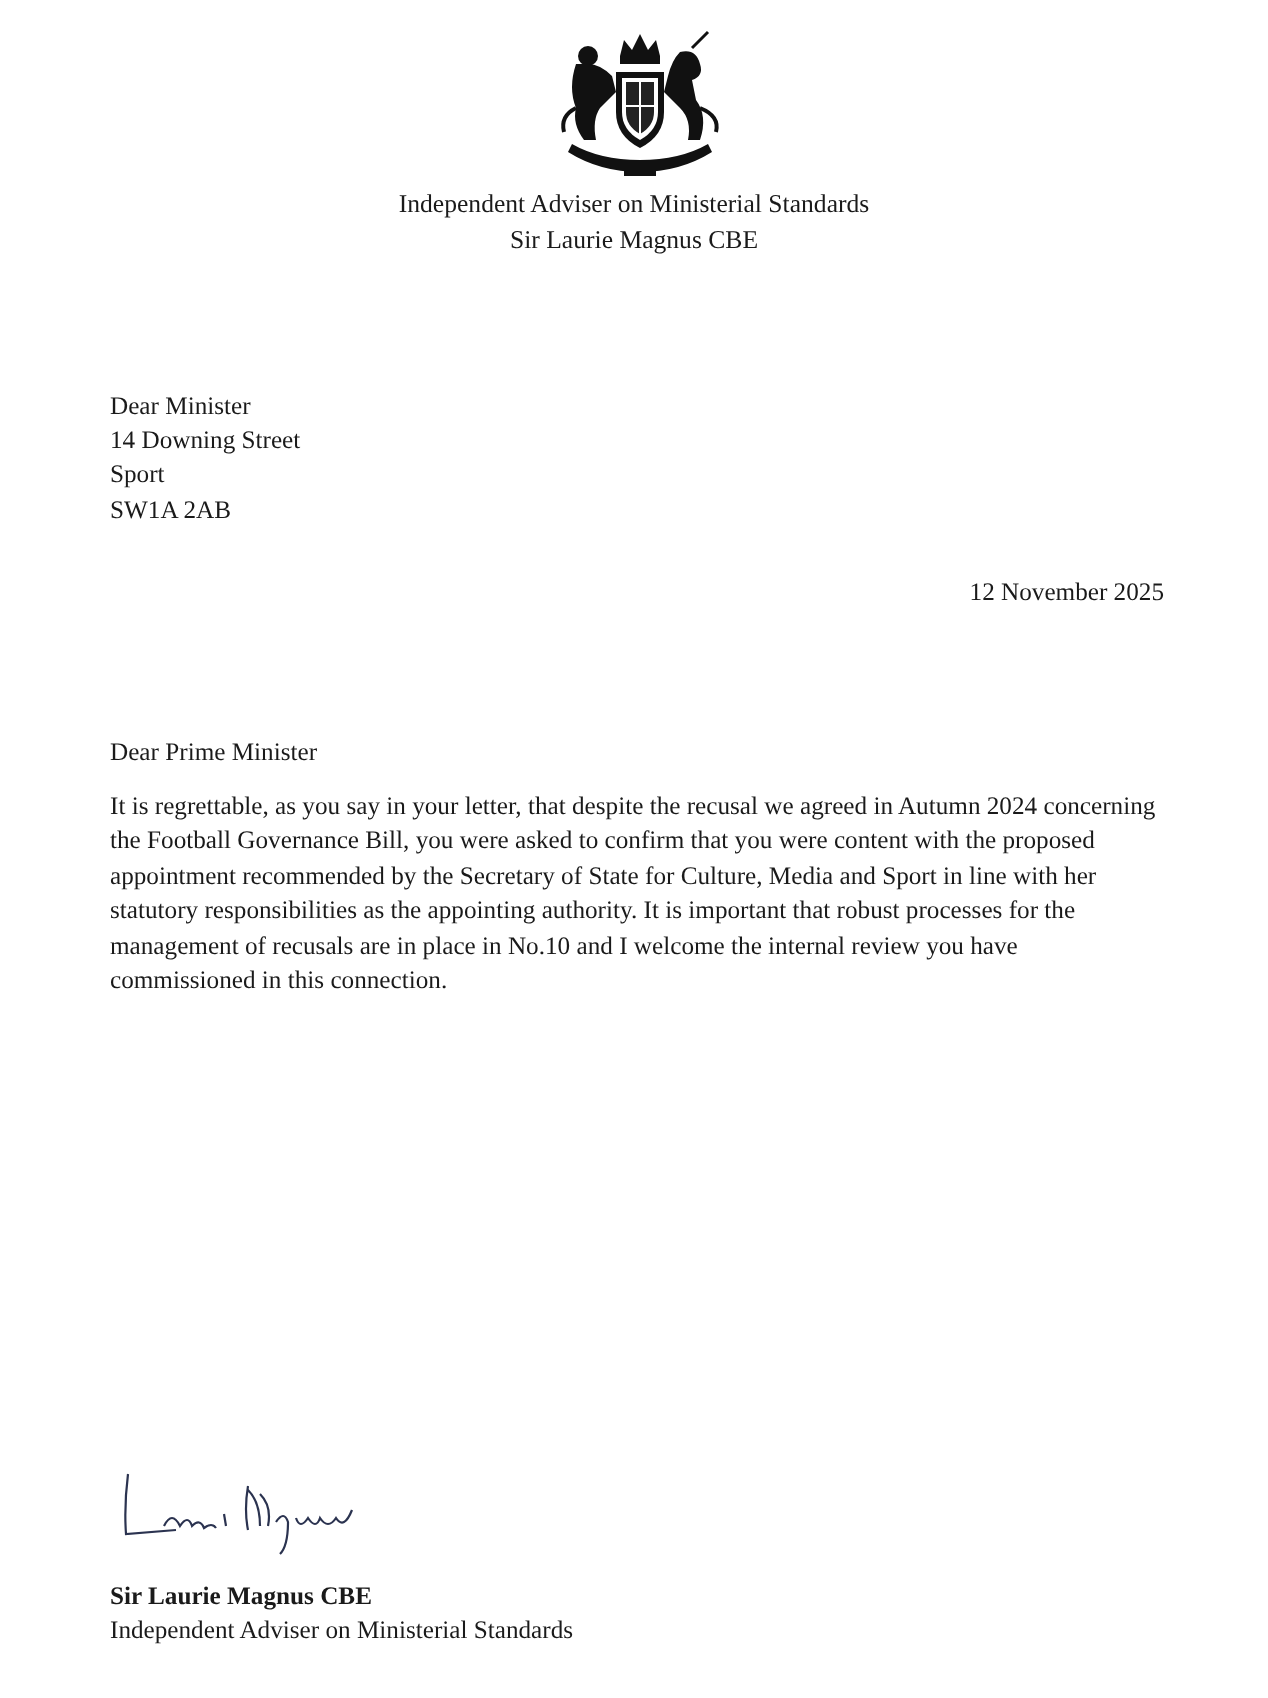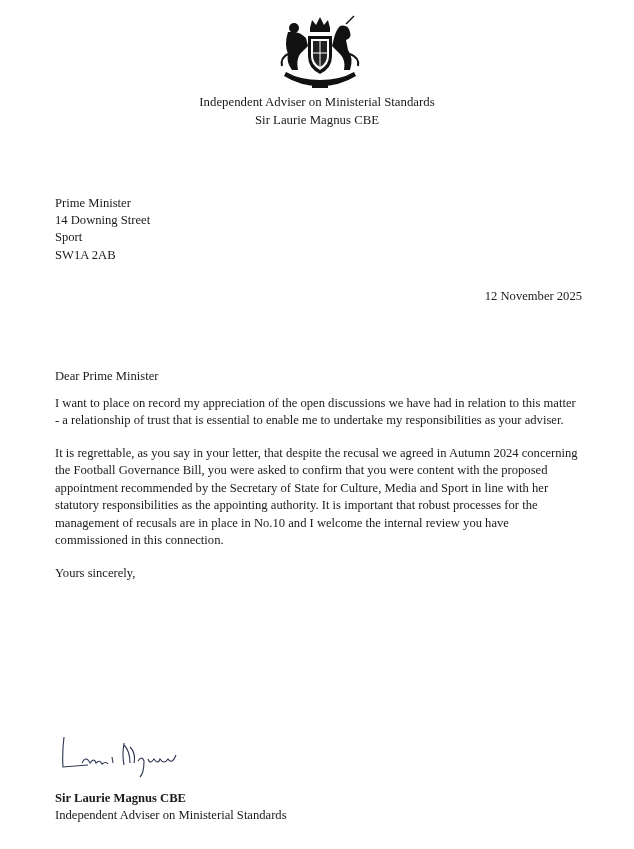--- a/index.html
+++ b/index.html
@@ -46,33 +46,31 @@
   <path d="M10 58 Q24 66 44 66 Q64 66 78 58 L80 62 Q64 72 44 72 Q24 72 8 62 Z" fill="#111"></path>
   <path d="M36 68 L52 68 L52 74 L36 74 Z" fill="#111"></path>
 </svg>
 
 <div class="header">
   <div>Independent Adviser on Ministerial Standards</div>
   <div>Sir Laurie Magnus CBE</div>
 </div>
 
 <div class="address">
-  <div>Prime Minister</div>
+  <div>Dear Minister</div>
   <div>14 Downing Street</div>
   <div>Sport</div>
   <div>SW1A 2AB</div>
 </div>
 
 <div class="date">12 November 2025</div>
 
 <div class="body">
   <p class="salutation">Dear Prime Minister</p>
-  <p>I want to place on record my appreciation of the open discussions we have had in relation to this matter - a relationship of trust that is essential to enable me to undertake my responsibilities as your adviser.</p>
   <p>It is regrettable, as you say in your letter, that despite the recusal we agreed in Autumn 2024 concerning the Football Governance Bill, you were asked to confirm that you were content with the proposed appointment recommended by the Secretary of State for Culture, Media and Sport in line with her statutory responsibilities as the appointing authority. It is important that robust processes for the management of recusals are in place in No.10 and I welcome the internal review you have commissioned in this connection.</p>
-  <p>Yours sincerely,</p>
 </div>
 
 <svg class="signature" viewBox="0 0 140 50">
   <path d="M6 4 Q4 20 5 34 Q18 33 30 32" stroke="#2b3350" stroke-width="1.1" fill="none"></path>
   <path d="M24 30 Q28 22 32 30 Q36 24 38 30 Q42 26 44 31 Q48 28 50 31" stroke="#2b3350" stroke-width="1.1" fill="none"></path>
   <path d="M54 24 L55 30" stroke="#2b3350" stroke-width="1.1" fill="none"></path>
   <path d="M66 10 Q64 22 66 32 M66 12 Q72 18 72 30 M72 14 Q78 20 76 30" stroke="#2b3350" stroke-width="1.1" fill="none"></path>
   <path d="M80 28 Q84 22 86 28 Q86 40 82 44 M90 26 Q92 32 96 26 Q100 32 102 26 Q106 32 110 26 Q114 32 118 22" stroke="#2b3350" stroke-width="1.1" fill="none"></path>
 </svg>
 

